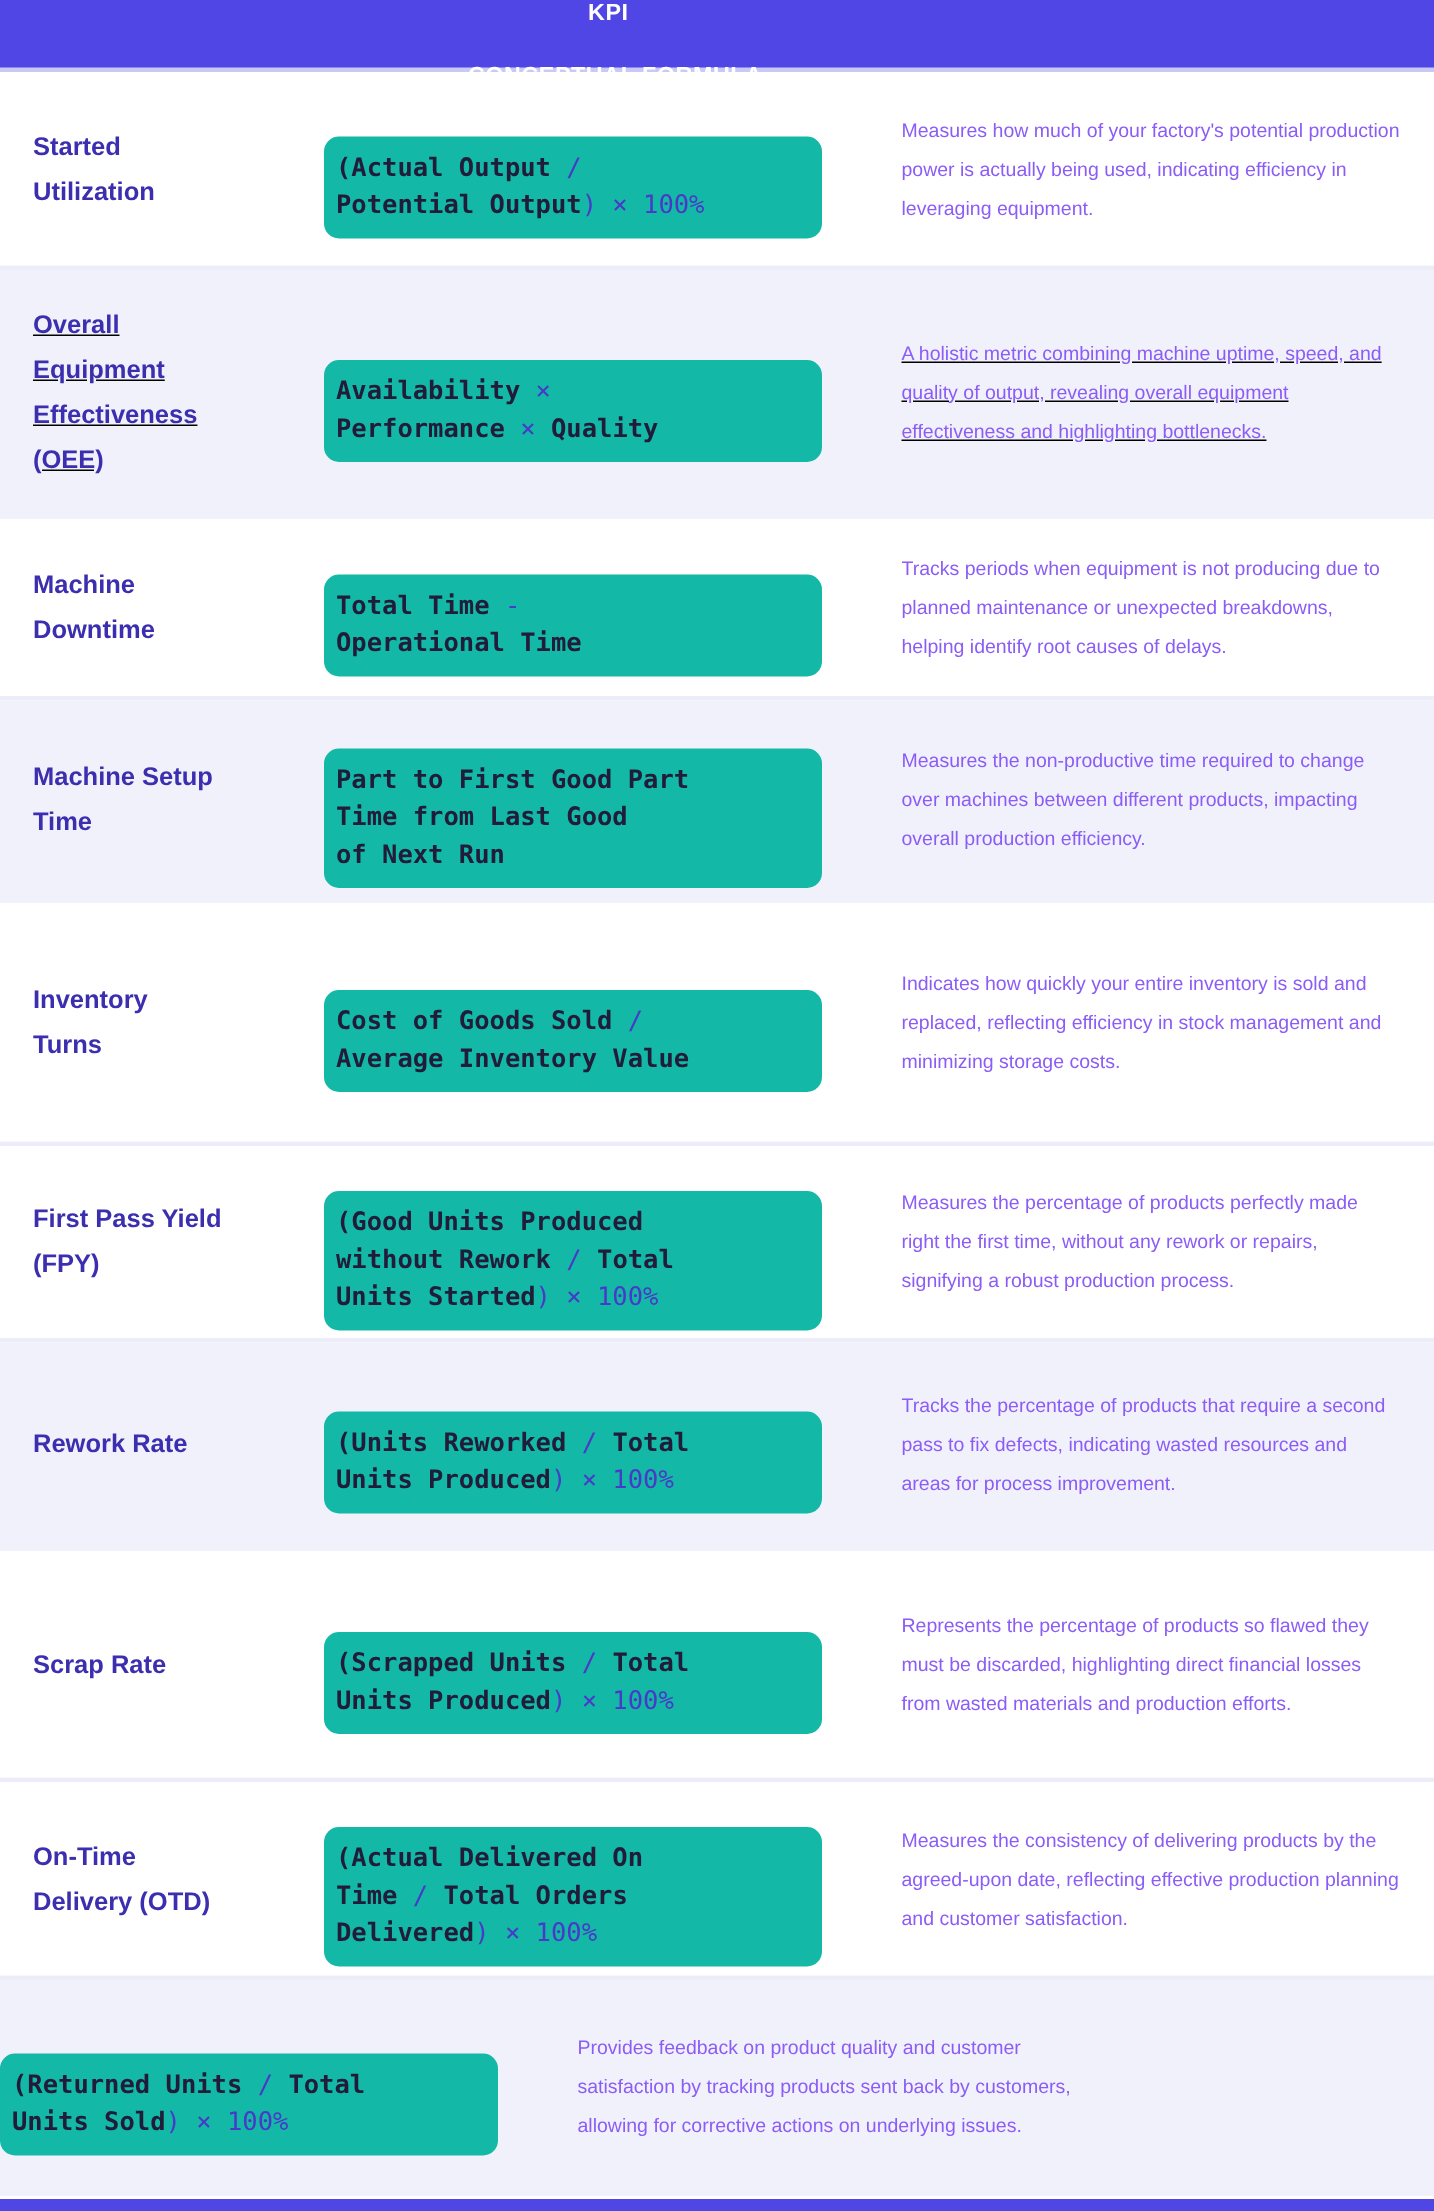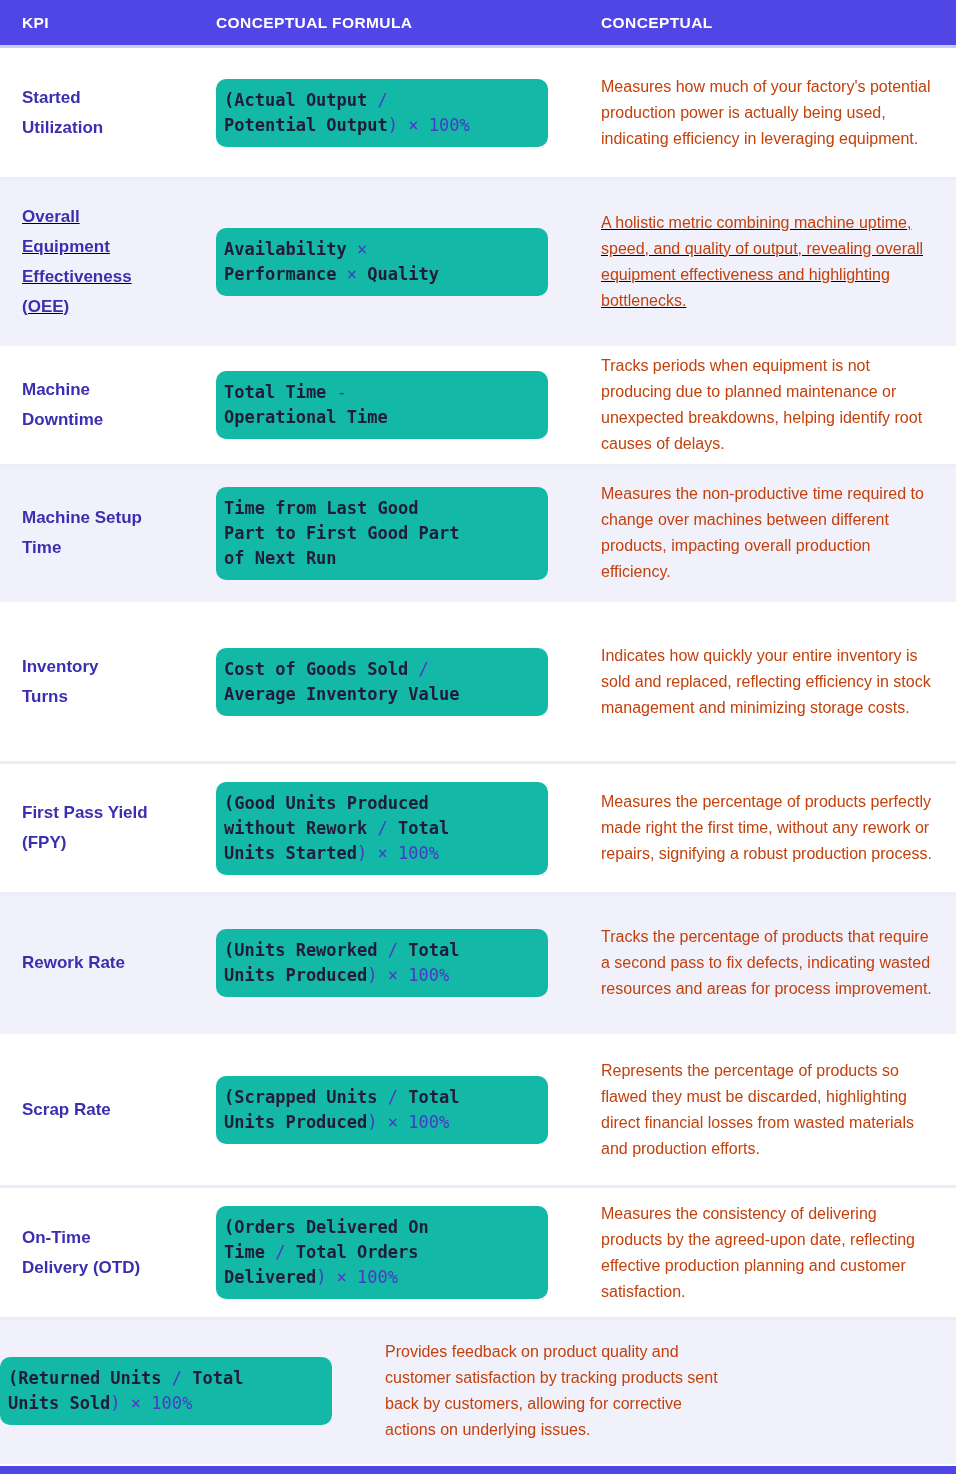--- a/index.html
+++ b/index.html
@@ -9,27 +9,28 @@
     overflow:hidden;
     background:#ffffff;
     font-family:"Liberation Sans", sans-serif;
   }
   
   .thead{
     display:flex;align-items:center;
     height:45px;
     background:#4F46E5;
     border-bottom:3px solid #C8C9F5;
+    flex-direction:column;
   }
   .hcell{
     color:#ffffff;font-weight:700;font-size:15.5px;letter-spacing:.4px;
   }
   
   .c1{width:216px;box-sizing:border-box;padding-left:22px;padding-right:18px;flex:none;}
-  .c2{width:332px;flex:none;}
+  .c2{width:332px;flex:none;margin-top:24px;}
   .c3{width:333px;flex:none;margin-left:53px;margin-right:22px;}
   
   .row{
     display:flex;align-items:center;
     box-sizing:border-box;
     border-bottom:3px solid #EDEDF9;
     background:#ffffff;
   }
   .row.shaded{background:#F1F1FB;border-bottom-color:#F1F1FB;}
   #rows .row:nth-child(1){min-height:132px;}
@@ -55,21 +56,21 @@
     border-radius:10px;
     padding:9px 8px;
     font-family:"DejaVu Sans Mono", monospace;
     font-size:17px;line-height:25px;
   }
   .fline{white-space:nowrap;}
   .fk{color:#211C3A;font-weight:700;}
   .fo{color:#4939C8;font-weight:400;}
   
   .desc{
-    color:#c2410c;font-size:16px;line-height:26px;
+    color:#8b5cf6;font-size:13px;line-height:26px;
   }
   
   .footer-bar{
     position:absolute;left:0;bottom:0;
     width:956px;height:8px;
     background:#4F46E5;
   }
 </style>
 </head>
 <body>
@@ -120,21 +121,21 @@
           <div class="desc">Tracks periods when equipment is not producing due to planned maintenance or unexpected breakdowns, helping identify root causes of delays.</div>
         </div>
       </div>
       <div class="row shaded">
         <div class="c1">
           <div class="kpi-name">
             <div>Machine Setup</div>
             <div>Time</div>
           </div>
         </div>
-        <div class="c2"><div class="formula-box"><div class="fline"><span class="fk">Time from Last Good</span></div><div class="fline"><span class="fk">Part to First Good Part</span></div><div class="fline"><span class="fk">of Next Run</span></div></div></div>
+        <div class="c2"><div class="formula-box"><div class="fline"><span class="fk">Part to First Good Part</span></div><div class="fline"><span class="fk">Time from Last Good</span></div><div class="fline"><span class="fk">of Next Run</span></div></div></div>
         <div class="c3">
           <div class="desc">Measures the non-productive time required to change over machines between different products, impacting overall production efficiency.</div>
         </div>
       </div>
       <div class="row">
         <div class="c1">
           <div class="kpi-name">
             <div>Inventory</div>
             <div>Turns</div>
           </div>
@@ -178,21 +179,21 @@
           <div class="desc">Represents the percentage of products so flawed they must be discarded, highlighting direct financial losses from wasted materials and production efforts.</div>
         </div>
       </div>
       <div class="row">
         <div class="c1">
           <div class="kpi-name">
             <div>On-Time</div>
             <div>Delivery (OTD)</div>
           </div>
         </div>
-        <div class="c2"><div class="formula-box"><div class="fline"><span class="fk">(Orders Delivered On</span></div><div class="fline"><span class="fk">Time </span><span class="fo">/ </span><span class="fk">Total Orders</span></div><div class="fline"><span class="fk">Delivered</span><span class="fo">) × 100%</span></div></div></div>
+        <div class="c2"><div class="formula-box"><div class="fline"><span class="fk">(Actual Delivered On</span></div><div class="fline"><span class="fk">Time </span><span class="fo">/ </span><span class="fk">Total Orders</span></div><div class="fline"><span class="fk">Delivered</span><span class="fo">) × 100%</span></div></div></div>
         <div class="c3">
           <div class="desc">Measures the consistency of delivering products by the agreed-upon date, reflecting effective production planning and customer satisfaction.</div>
         </div>
       </div>
       <div class="row shaded">
         <div class="c2"><div class="formula-box"><div class="fline"><span class="fk">(Returned Units </span><span class="fo">/ </span><span class="fk">Total</span></div><div class="fline"><span class="fk">Units Sold</span><span class="fo">) × 100%</span></div></div></div>
         <div class="c3">
           <div class="desc">Provides feedback on product quality and customer satisfaction by tracking products sent back by customers, allowing for corrective actions on underlying issues.</div>
         </div>
       </div>

